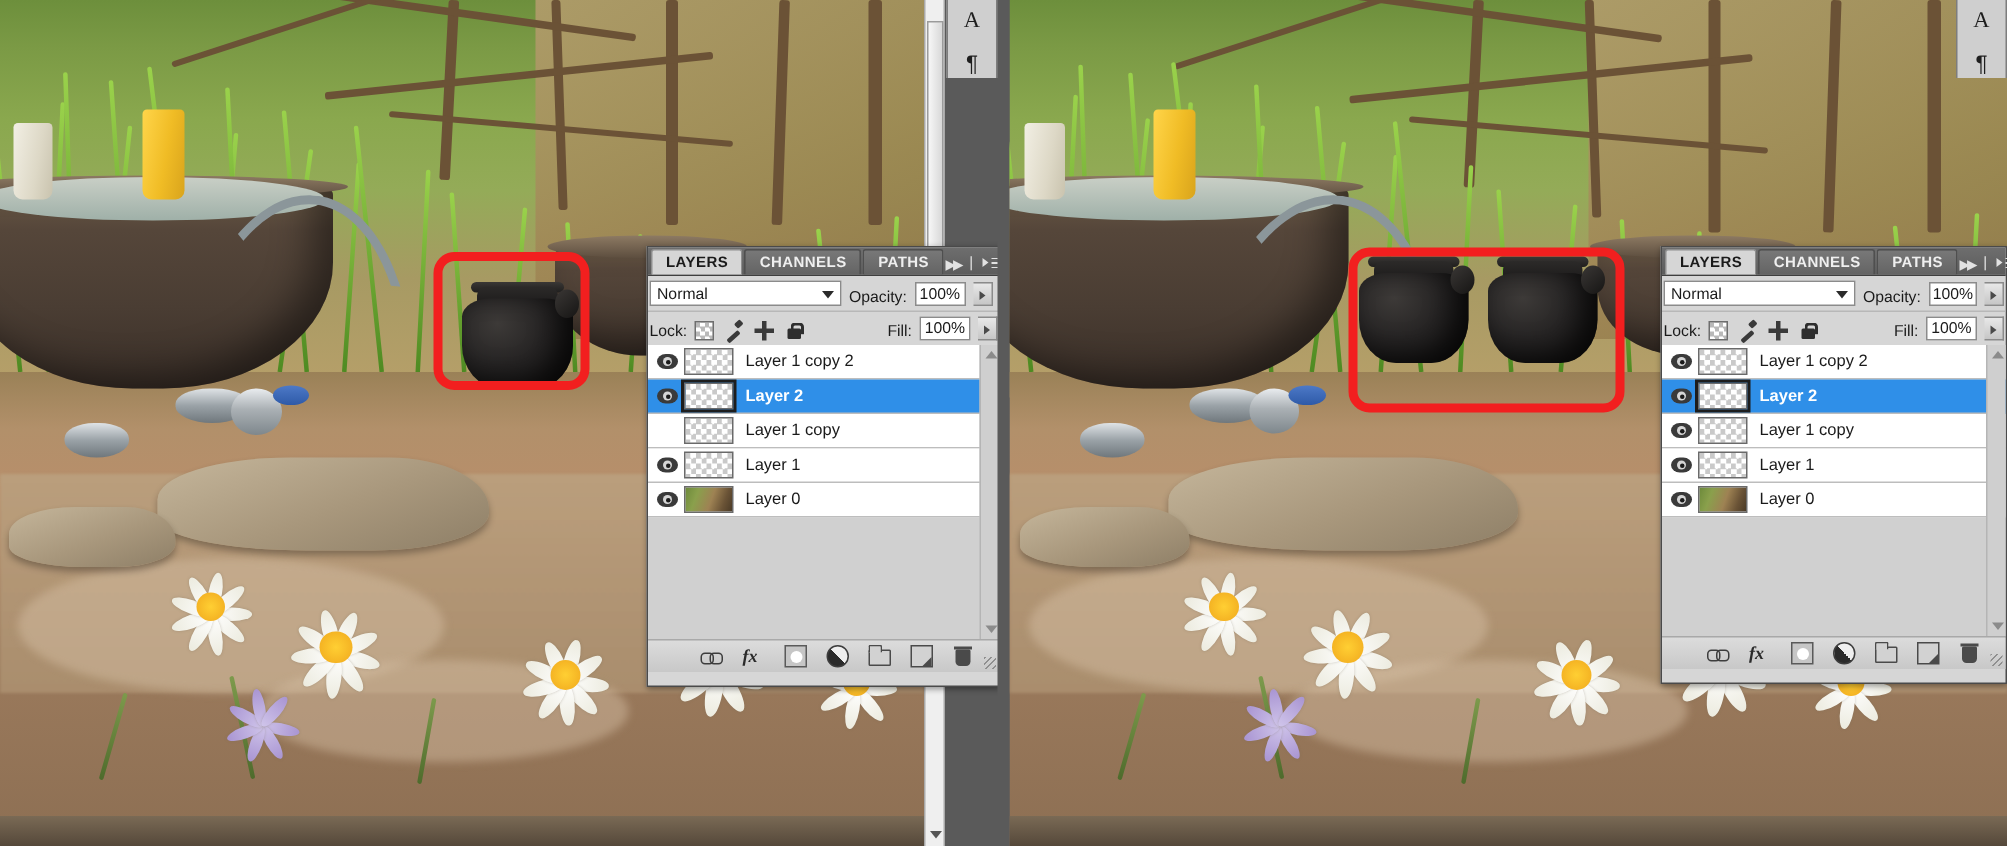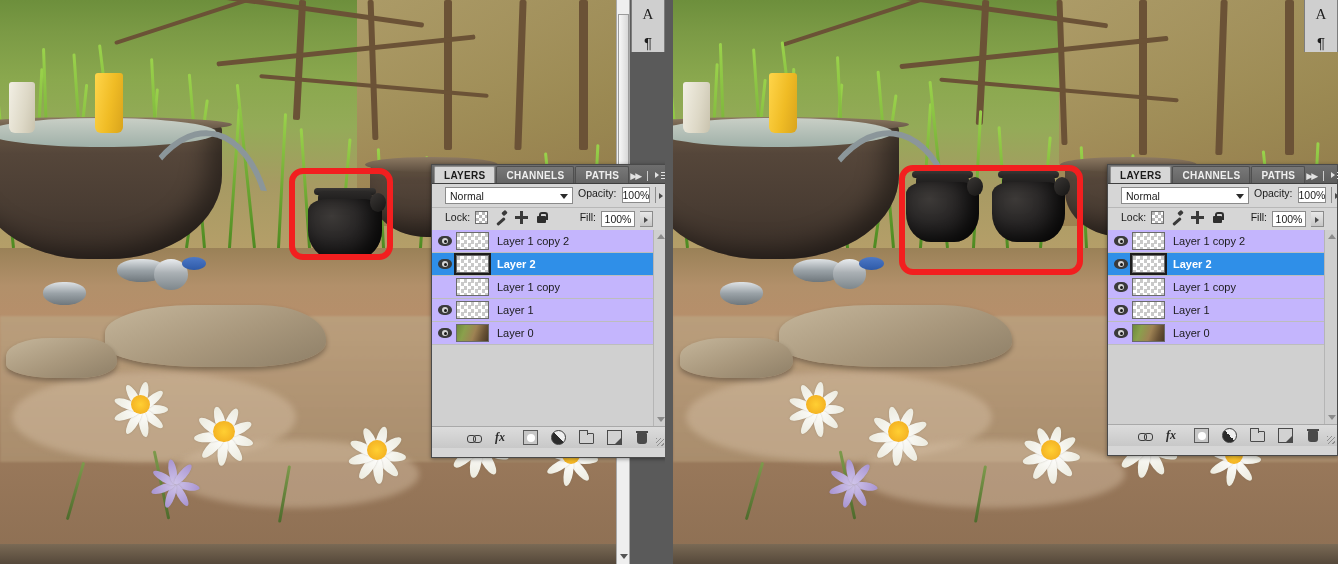--- a/index.html
+++ b/index.html
@@ -92,21 +92,21 @@
   .ps-tab.active{background:#d6d6d6;color:#1a1a1a;border-color:#8e8e8e #8e8e8e #d6d6d6;}
   .tab-right{margin-left:auto;display:flex;align-items:center;gap:6px;
     padding:0 6px 2px 0;color:#e2e2e2;font-size:10px;}
   .dbl-arrow{letter-spacing:-2px;font-size:9px;}
   .menu-ico{display:inline-block;width:14px;height:10px;position:relative;}
   .menu-ico:before{content:"";position:absolute;left:0;top:1px;border-left:4px solid #e2e2e2;
     border-top:3px solid transparent;border-bottom:3px solid transparent;}
   .menu-ico:after{content:"";position:absolute;right:0;top:1px;width:8px;height:7px;
     background:repeating-linear-gradient(180deg,#e2e2e2 0 1px,transparent 1px 3px);}
 
-  .ps-row{display:flex;align-items:flex-start;gap:5px;padding:3px 13px;
+  .ps-row{display:flex;align-items:flex-end;gap:5px;padding:3px 1px;
     background:#d6d6d6;}
   .ps-row.mode{border-bottom:1px solid #b8b8b8;}
   .blend-select{flex:0 0 128px;height:17px;background:#fff;border:1px solid #8b8b8b;
     display:flex;align-items:center;padding:0 4px;font-size:10.5px;position:relative;}
   .blend-select .caret{position:absolute;right:4px;top:6px;border-left:4px solid transparent;
     border-right:4px solid transparent;border-top:5px solid #2b2b2b;}
   .lbl{font-size:10.5px;}
   .numbox{width:34px;height:16px;background:#fff;border:1px solid #8b8b8b;
     font-size:10.5px;text-align:center;line-height:15px;}
   .spin{width:13px;height:16px;background:linear-gradient(180deg,#e8e8e8,#c6c6c6);
@@ -125,21 +125,21 @@
     background:#3a3a3a;transform:rotate(-42deg);border-radius:1px;}
   .lk-move:before{content:"";position:absolute;left:5px;top:0;width:3px;height:13px;background:#3a3a3a;}
   .lk-move:after{content:"";position:absolute;left:0;top:5px;width:13px;height:3px;background:#3a3a3a;}
   .lk-lock:before{content:"";position:absolute;left:2px;top:5px;width:9px;height:7px;
     background:#2e2e2e;border-radius:1px;}
   .lk-lock:after{content:"";position:absolute;left:4px;top:1px;width:5px;height:6px;
     border:2px solid #2e2e2e;border-bottom:none;border-radius:3px 3px 0 0;}
 
   .layer-list{background:#d0d0d0;position:relative;overflow:hidden;}
   .layer-item{display:flex;align-items:center;height:23px;
-    border-bottom:1px solid #bdbdbd;background:#c4b5fd;padding-left:2px;}
+    border-bottom:1px solid #bdbdbd;background:#ffffff;padding-left:2px;}
   .layer-item.selected{background:#2f8fe8;}
   .layer-item.selected .lname{color:#fff;font-weight:bold;}
   .eye-cell{width:22px;display:flex;align-items:center;justify-content:center;}
   .eye{width:14px;height:10px;position:relative;}
   .eye.on:before{content:"";position:absolute;inset:0;border-radius:50%/60%;
     background:#3a3a3a;}
   .eye.on:after{content:"";position:absolute;left:4px;top:2px;width:6px;height:6px;
     border-radius:50%;background:#d6d6d6;}
   .eye.on i{position:absolute;left:5.5px;top:3.5px;width:3px;height:3px;border-radius:50%;
     background:#1b1b1b;z-index:2;}

